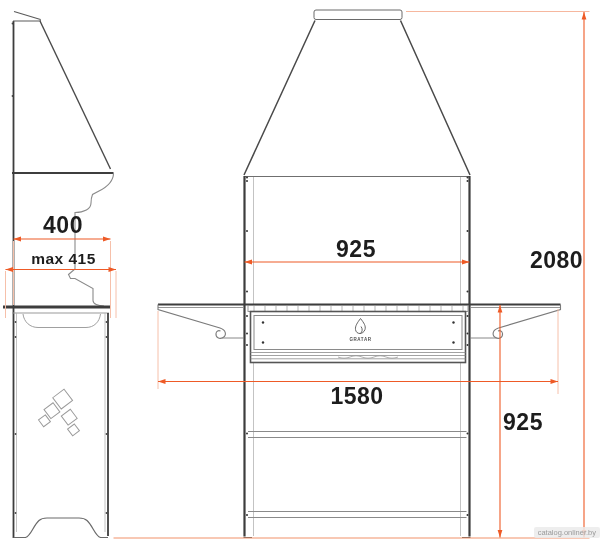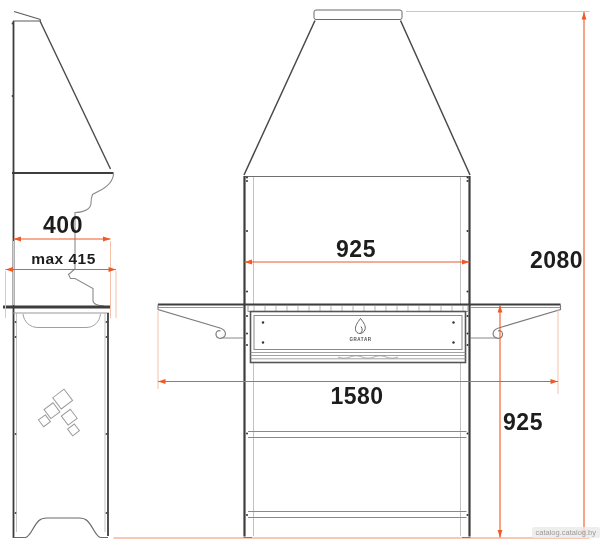--- a/index.html
+++ b/index.html
@@ -197,14 +197,14 @@
 
     <g>
       <path d="M584,12 V537.5" fill="none" stroke="#ee5a26" stroke-width="1.1"></path>
       <polygon points="584,12 581.6,19.5 586.4,19.5" fill="#ee5a26"></polygon>
       <polygon points="584,537.5 581.6,530 586.4,530" fill="#ee5a26"></polygon>
       <text class="dim-label" x="556.5" y="268" font-size="23" text-anchor="middle">2080</text>
     </g>
   </g>
 </svg>
 
-<div id="watermark">catalog.catalog.by</div>
+<div id="watermark">catalog.onliner.by</div>
 </div>
 
 </body></html>

